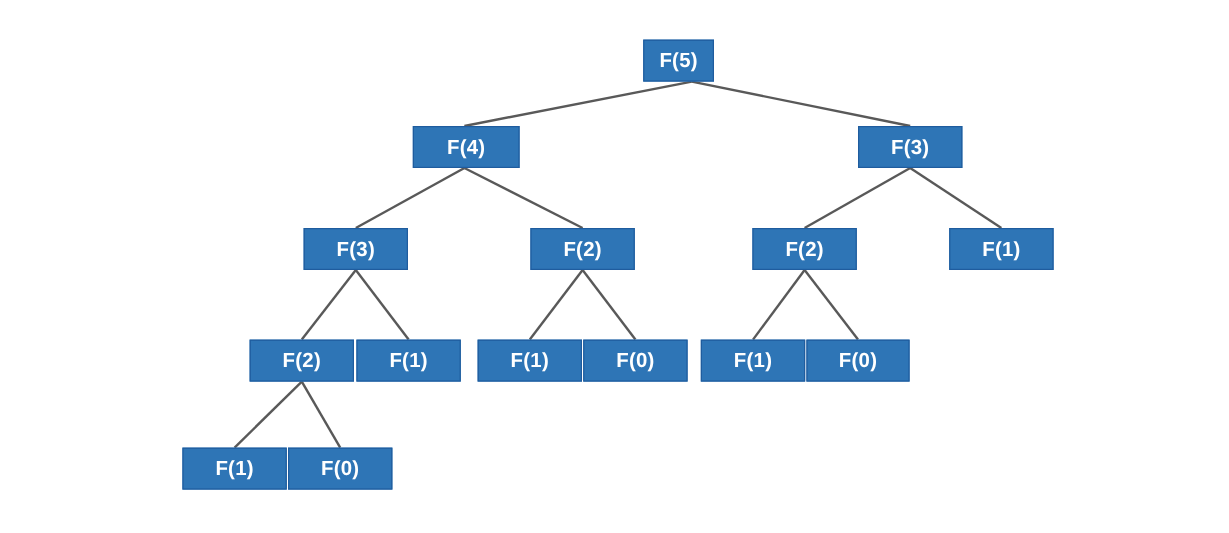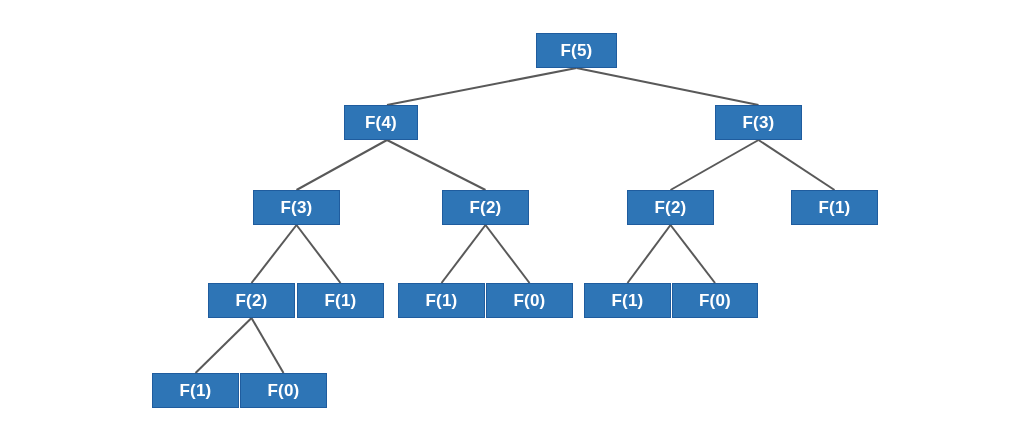--- a/index.html
+++ b/index.html
@@ -61,24 +61,24 @@
       <line x1="296.5" y1="225" x2="251.5" y2="283" stroke="#595959" stroke-width="2" shape-rendering="geometricPrecision"></line>
       <line x1="296.5" y1="225" x2="340.5" y2="283" stroke="#595959" stroke-width="2" shape-rendering="geometricPrecision"></line>
       <line x1="485.5" y1="225" x2="441.5" y2="283" stroke="#595959" stroke-width="2" shape-rendering="geometricPrecision"></line>
       <line x1="485.5" y1="225" x2="529.5" y2="283" stroke="#595959" stroke-width="2" shape-rendering="geometricPrecision"></line>
       <line x1="670.5" y1="225" x2="627.5" y2="283" stroke="#595959" stroke-width="2" shape-rendering="geometricPrecision"></line>
       <line x1="670.5" y1="225" x2="715" y2="283" stroke="#595959" stroke-width="2" shape-rendering="geometricPrecision"></line>
       <line x1="251.5" y1="318" x2="195.5" y2="373" stroke="#595959" stroke-width="2" shape-rendering="geometricPrecision"></line>
       <line x1="251.5" y1="318" x2="283.5" y2="373" stroke="#595959" stroke-width="2" shape-rendering="geometricPrecision"></line>
     </svg>
   <div id="node-layer">
-      <div class="node" style="left: 536px; top: 33px; width: 81px; height: 35px; background: rgb(46, 117, 182); border-color: rgb(31, 92, 158); color: rgb(255, 255, 255);">
+      <div class="node" style="left: 536px; top: 33px; width: 59px; height: 35px; background: rgb(46, 117, 182); border-color: rgb(31, 92, 158); color: rgb(255, 255, 255);">
         <span class="node-label">F(5)</span>
       </div>
-      <div class="node" style="left: 344px; top: 105px; width: 74px; height: 35px; background: rgb(46, 117, 182); border-color: rgb(31, 92, 158); color: rgb(255, 255, 255);">
+      <div class="node" style="left: 344px; top: 105px; width: 89px; height: 35px; background: rgb(46, 117, 182); border-color: rgb(31, 92, 158); color: rgb(255, 255, 255);">
         <span class="node-label">F(4)</span>
       </div>
       <div class="node" style="left: 715px; top: 105px; width: 87px; height: 35px; background: rgb(46, 117, 182); border-color: rgb(31, 92, 158); color: rgb(255, 255, 255);">
         <span class="node-label">F(3)</span>
       </div>
       <div class="node" style="left: 253px; top: 190px; width: 87px; height: 35px; background: rgb(46, 117, 182); border-color: rgb(31, 92, 158); color: rgb(255, 255, 255);">
         <span class="node-label">F(3)</span>
       </div>
       <div class="node" style="left: 442px; top: 190px; width: 87px; height: 35px; background: rgb(46, 117, 182); border-color: rgb(31, 92, 158); color: rgb(255, 255, 255);">
         <span class="node-label">F(2)</span>

